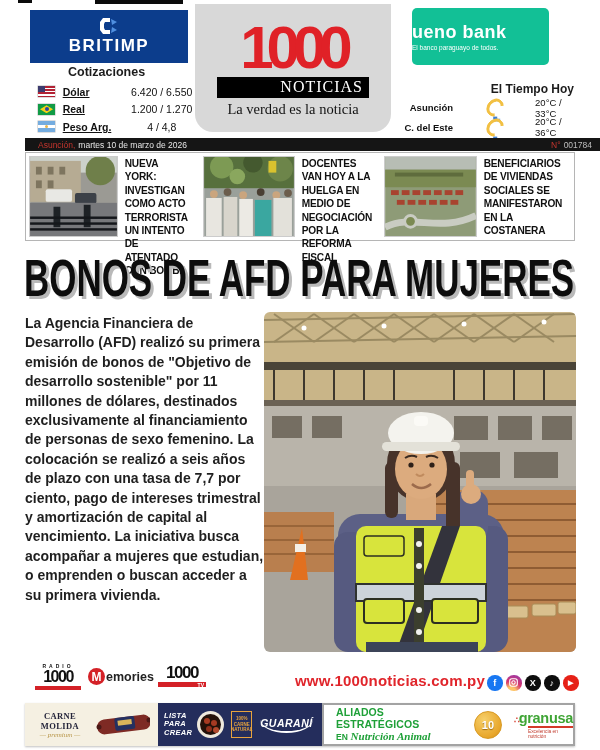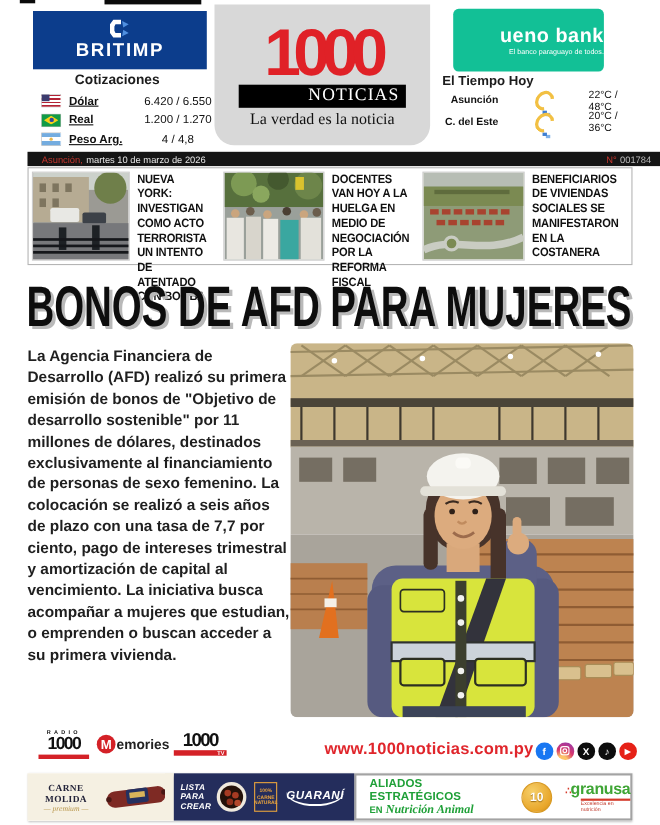--- a/index.html
+++ b/index.html
@@ -27,25 +27,25 @@
   .cotiz-row .lbl{font-weight:800;width:62px;text-decoration:underline;}
   .cotiz-row .val{width:78px;text-align:center;}
   .logo1000{left:195px;top:4px;width:196px;height:128px;background:#d8d8d8;
     border-radius:0 0 18px 18px;display:flex;flex-direction:column;align-items:center;justify-content:center;}
   .logo1000 .num{color:#e02127;font-size:60px;font-weight:900;letter-spacing:-7px;line-height:.9;margin-top:2px;}
   .noticias-bar{background:#000;color:#fff;width:152px;height:21px;display:flex;align-items:center;
     justify-content:flex-end;padding-right:6px;box-sizing:border-box;
     font-family:"Liberation Serif",serif;font-size:16px;letter-spacing:1px;margin-top:2px;}
   .logo1000 .tagline{font-family:"Liberation Serif",serif;font-size:14.5px;color:#111;margin-top:3px;}
   .ueno{left:412px;top:8px;width:137px;height:57px;background:#12c096;border-radius:5px;color:#fff;
-    display:flex;flex-direction:column;align-items:flex-end;justify-content:center;}
+    display:flex;flex-direction:column;align-items:flex-start;justify-content:center;}
   .ueno .name{font-weight:800;font-size:18px;letter-spacing:.5px;}
   .ueno .tag{font-size:6.5px;margin-top:1px;}
   .weather{left:402px;top:66px;width:172px;}
-  .weather .title{font-weight:800;font-size:12px;color:#1c1c1c;text-align:left;margin-bottom:2px;}
+  .weather .title{font-weight:800;font-size:12px;color:#1c1c1c;text-align:right;margin-bottom:2px;margin-top:16px;}
   .wx-row{display:flex;align-items:center;height:19.5px;font-size:9.5px;color:#111;gap:22px;}
   .wx-row .city{font-weight:800;width:66px;text-align:right;}
   .wx-icon{width:13px;height:13px;border:3px solid #f2c043;border-radius:50%;border-right-color:transparent;
     margin:0 10px 0 12px;position:relative;transform:rotate(40deg);}
   .wx-icon::after{content:"";position:absolute;right:-4px;bottom:-3px;width:4px;height:3px;background:#3f7fd2;
     box-shadow:3px 2px 0 #7fb0e8;transform:rotate(-40deg);}
   
   .dateline{left:25px;top:138px;width:575px;height:13px;background:#151515;display:flex;align-items:center;
     font-size:8.5px;box-sizing:border-box;padding:0 8px 0 13px;}
   .dateline .place{color:#c4352d;}
@@ -166,21 +166,21 @@
   <div class="abs ueno">
     <div class="name">ueno bank</div>
     <div class="tag">El banco paraguayo de todos.</div>
   </div>
 
   <div class="abs weather">
     <div class="title">El Tiempo Hoy</div>
     <div class="wx-row">
       <span class="city">Asunción</span>
       <span class="wx-icon"></span>
-      <span class="temp">22°C / 48°C</span>
+      <span class="temp">20°C / 33°C</span>
     </div>
     <div class="wx-row">
       <span class="city">C. del Este</span>
       <span class="wx-icon"></span>
       <span class="temp">20°C / 36°C</span>
     </div>
   </div>
 
   <div class="abs dateline">
     <span class="place">Asunción,</span>

